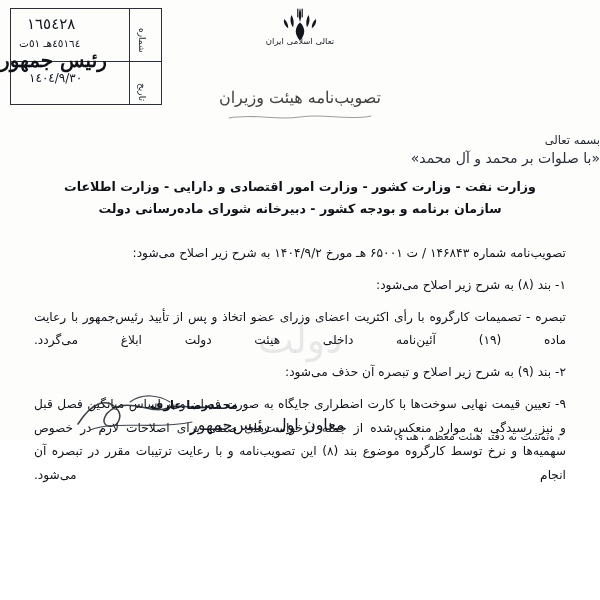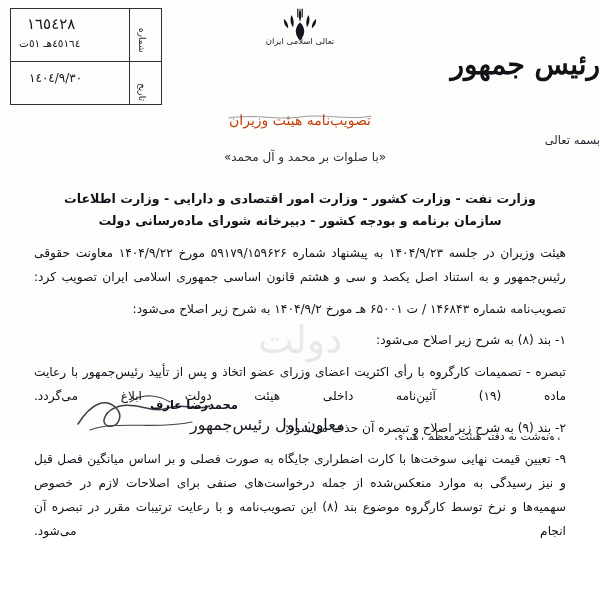--- a/index.html
+++ b/index.html
@@ -93,38 +93,37 @@
     font-size: 8.5px;
     color: #22262f;
     white-space: nowrap;
     letter-spacing: 0.3px;
   }
   .title-main {
     position: absolute;
     top: 48px;
     left: 0;
     right: 0;
-    text-align: right;
+    text-align: left;
     font-family: "DejaVu Serif", "Liberation Serif", serif;
-    font-size: 28px;
+    font-size: 20px;
     font-weight: bold;
     color: #101218;
     letter-spacing: 1px;
   }
   .title-sub {
     position: absolute;
     top: 88px;
     left: 0;
     right: 0;
     text-align: center;
     font-family: "DejaVu Serif", "Liberation Serif", serif;
-    font-size: 14px;
-    color: #c2410c;
+    font-size: 16px;
+    color: #404040;
     letter-spacing: 0.5px;
-    margin-top: 24px;
   }
 
   
   .flourish {
     position: absolute;
     top: 112px;
     left: 50%;
     transform: translateX(-50%);
     width: 150px;
     height: 10px;
@@ -137,29 +136,29 @@
     top: 133px;
     left: 0; right: 0;
     text-align: right;
     font-size: 11.5px;
     color: #1c202a;
   }
   .salavat {
     position: absolute;
     top: 150px;
     left: 10px; right: 0;
-    text-align: center;
-    font-size: 12px;
+    text-align: right;
+    font-size: 14px;
     color: #2a2f3a;
   }
 
   
   .addressee {
     position: absolute;
-    top: 188px;
+    top: 176px;
     left: 36px;
     right: 36px;
     text-align: center;
     font-size: 12.6px;
     font-weight: bold;
     line-height: 1.75;
     color: #0f1218;
     letter-spacing: 0.2px;
   }
 
@@ -284,21 +283,20 @@
 
   <div class="besmele">بسمه تعالی</div>
   <div class="salavat">«با صلوات بر محمد و آل محمد»</div>
 
   <div class="addressee">
     <div>وزارت نفت - وزارت کشور - وزارت امور اقتصادی و دارایی - وزارت اطلاعات</div>
     <div>سازمان برنامه و بودجه کشور - دبیرخانه شورای ماده‌رسانی دولت</div>
   </div>
 
   <div class="body-text">
-    <p class="p-just">هیئت وزیران در جلسه ۱۴۰۴/۹/۲۳ به پیشنهاد شماره ۵۹۱۷۹/۱۵۹۶۲۶ مورخ ۱۴۰۴/۹/۲۲ معاونت حقوقی رئیس‌جمهور و به استناد اصل یکصد و سی و هشتم قانون اساسی جمهوری اسلامی ایران تصویب کرد:</p>
     <p class="p-right">تصویب‌نامه شماره ۱۴۶۸۴۳ / ت ۶۵۰۰۱ هـ مورخ ۱۴۰۴/۹/۲ به شرح زیر اصلاح می‌شود:</p>
     <p class="p-right">۱- بند (۸) به شرح زیر اصلاح می‌شود:</p>
     <p class="p-just">تبصره - تصمیمات کارگروه با رأی اکثریت اعضای وزرای عضو اتخاذ و پس از تأیید رئیس‌جمهور با رعایت ماده (۱۹) آئین‌نامه داخلی هیئت دولت ابلاغ می‌گردد.</p>
     <p class="p-right">۲- بند (۹) به شرح زیر اصلاح و تبصره آن حذف می‌شود:</p>
     <p class="p-just">۹- تعیین قیمت نهایی سوخت‌ها با کارت اضطراری جایگاه به صورت فصلی و بر اساس میانگین فصل قبل و نیز رسیدگی به موارد منعکس‌شده از جمله درخواست‌های صنفی برای اصلاحات لازم در خصوص سهمیه‌ها و نرخ توسط کارگروه موضوع بند (۸) این تصویب‌نامه و با رعایت ترتیبات مقرر در تبصره آن انجام می‌شود.</p>
   </div>
 
   <div class="watermark">دولت</div>
 
   <svg class="sign-scribble" viewBox="0 0 180 56" aria-hidden="true">

